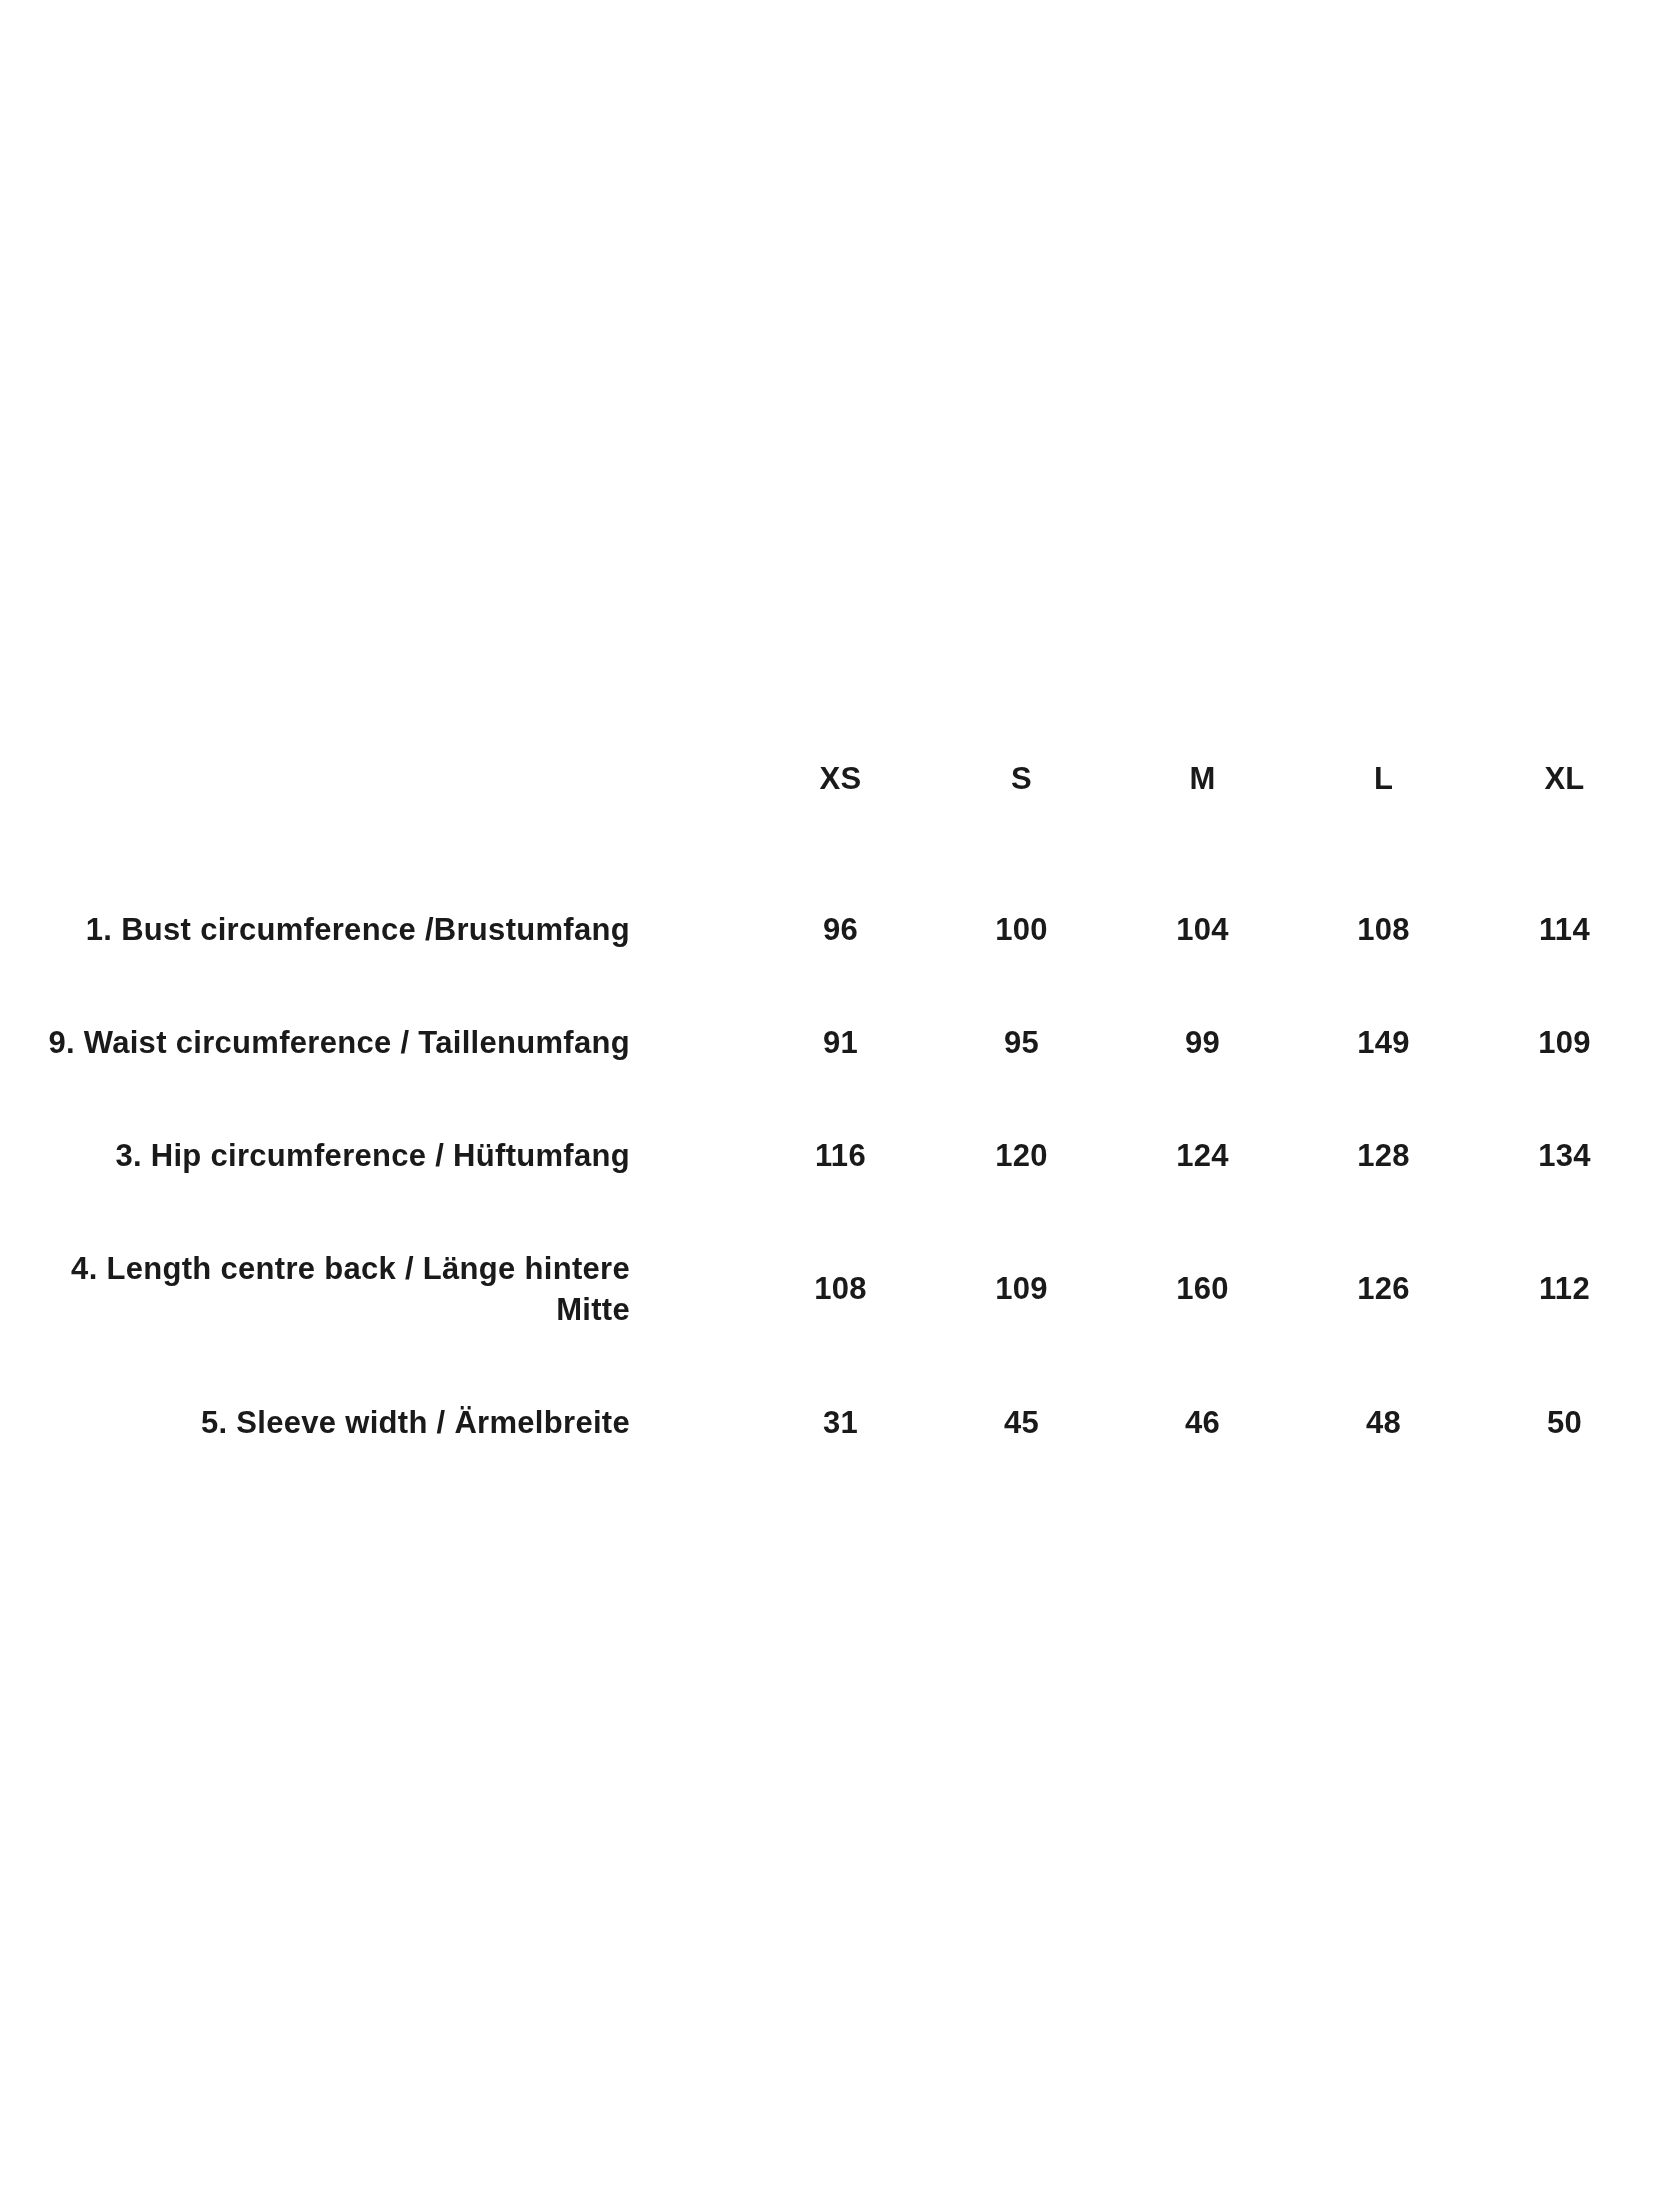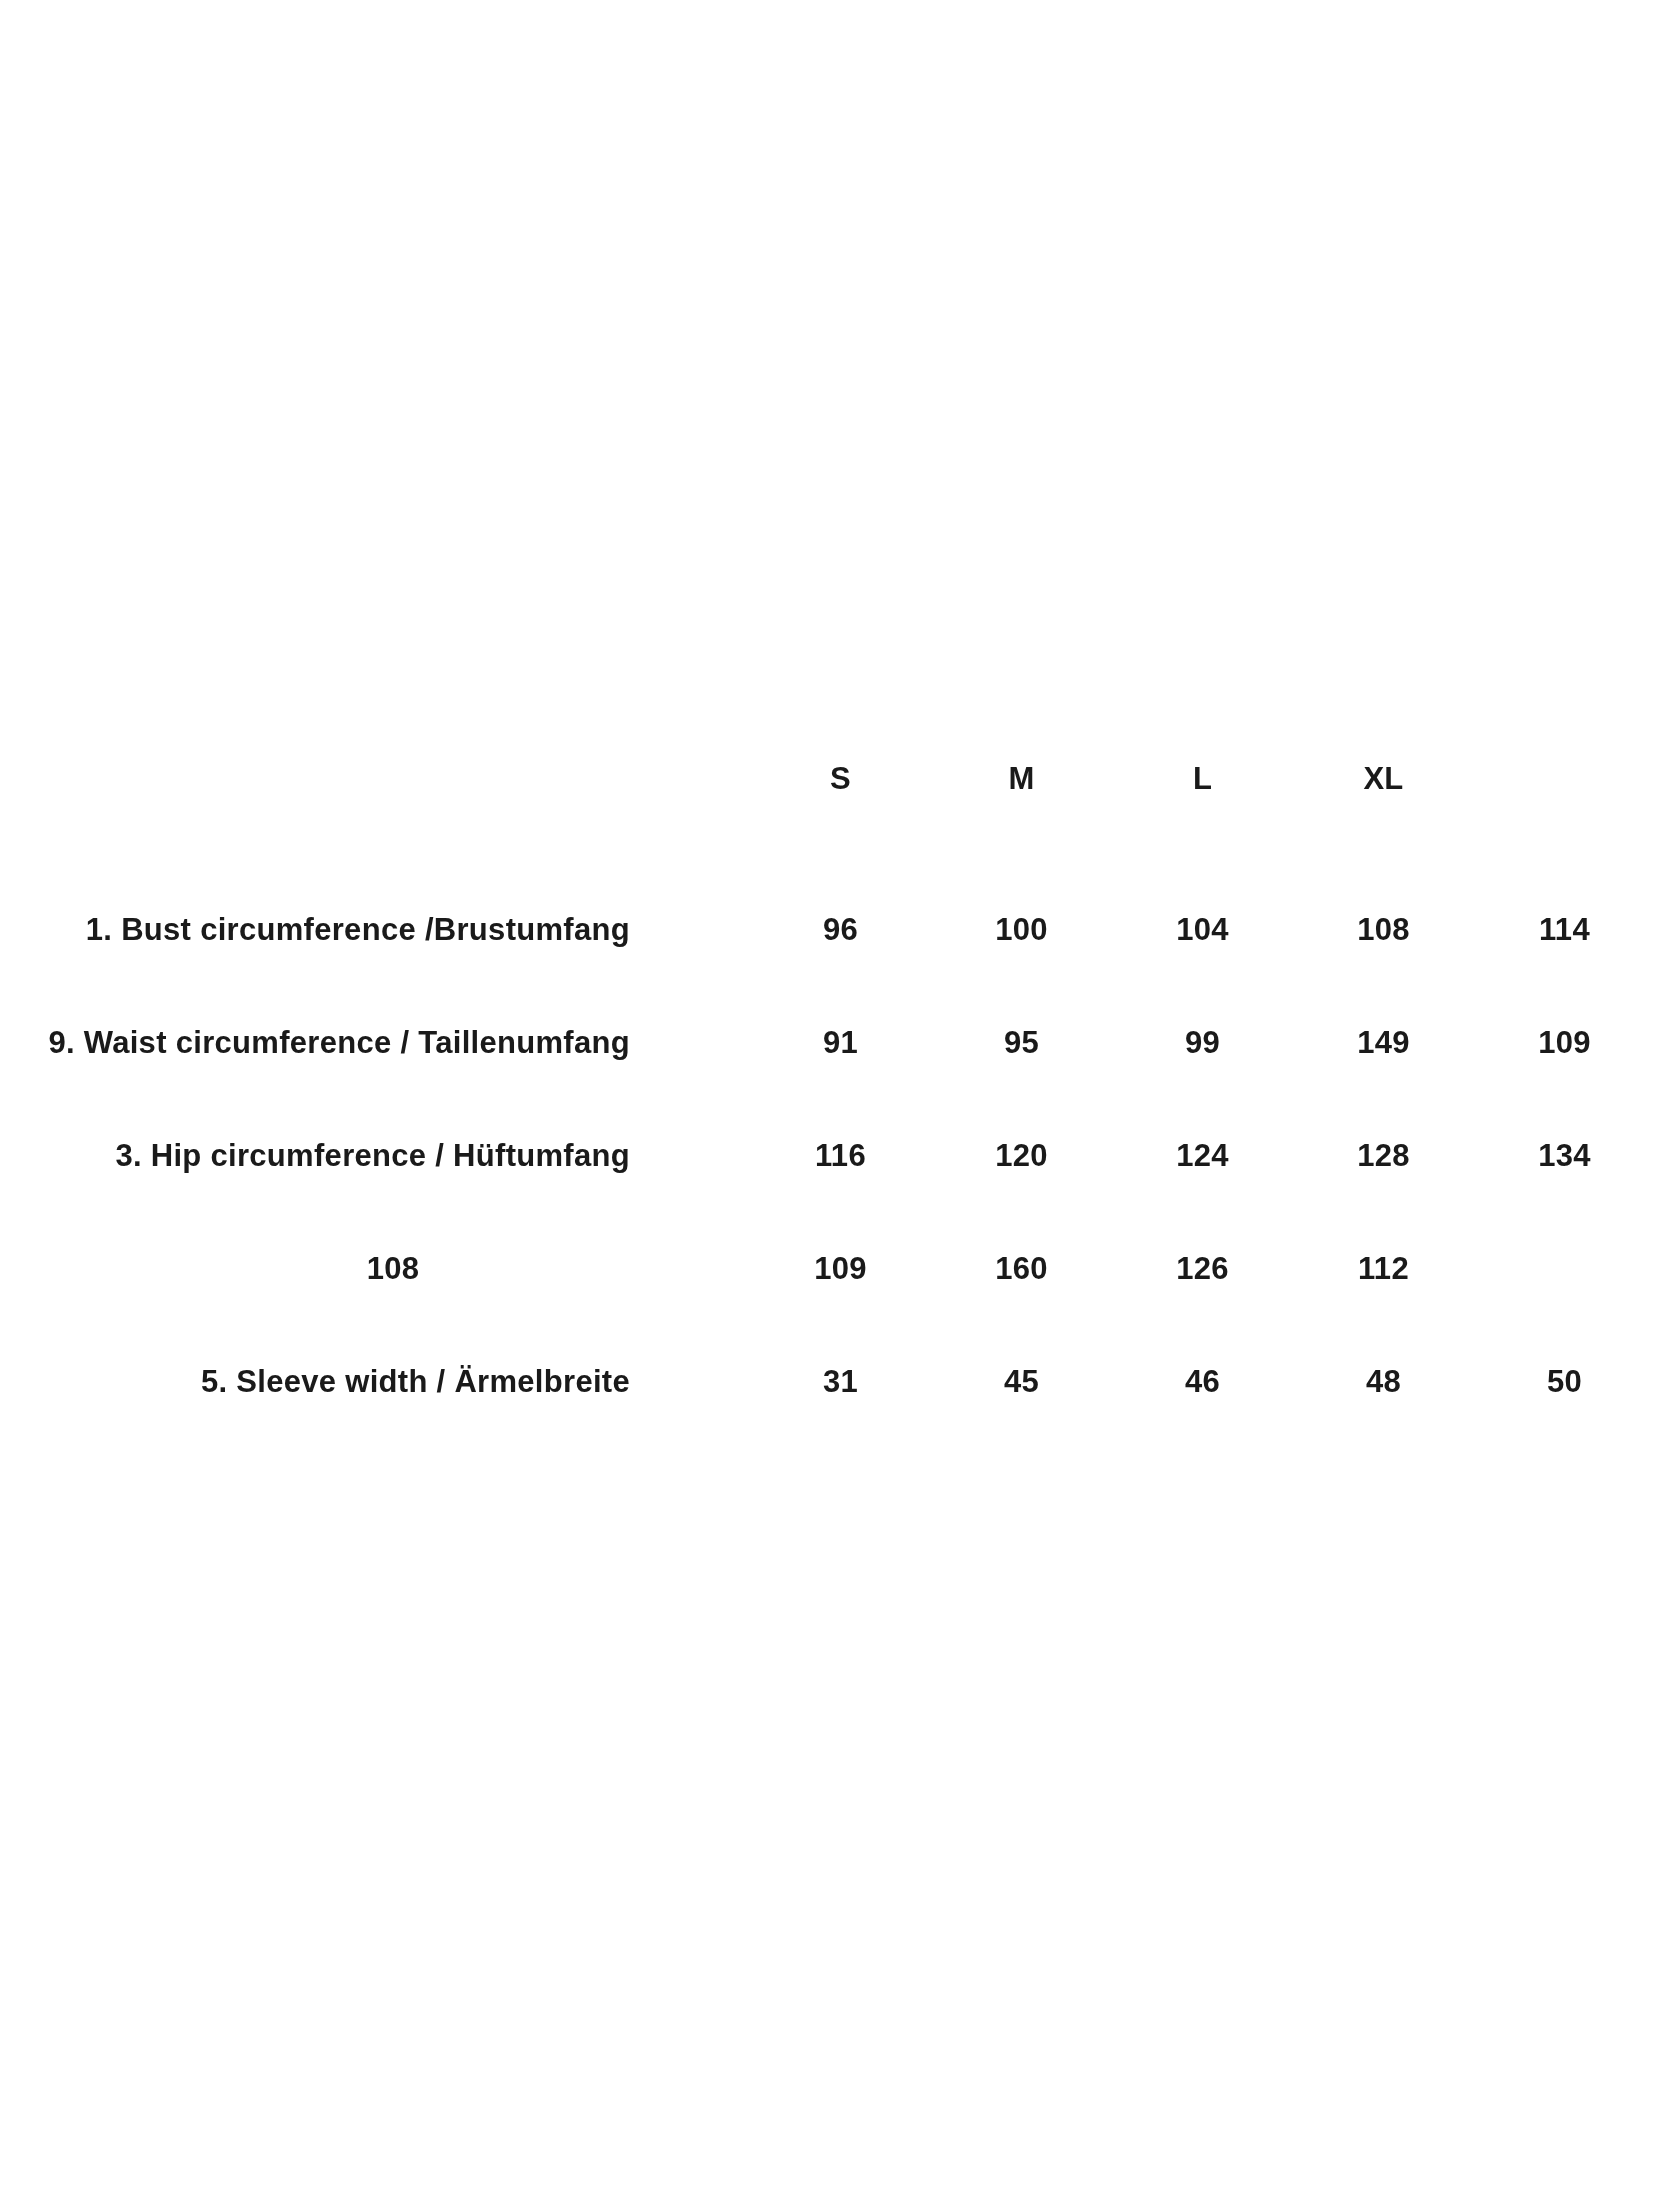--- a/index.html
+++ b/index.html
@@ -49,20 +49,21 @@
     text-align: right;
   }
 </style>
 </head>
 <body>
 
 <div class="size-table">
 
   <div class="row header-row">
     <div class="cell label-cell"></div>
+    <div class="cell value-cell">XS</div>
     <div class="cell value-cell">S</div>
     <div class="cell value-cell">M</div>
     <div class="cell value-cell">L</div>
     <div class="cell value-cell">XL</div>
   </div>
 
   <div class="row data-row">
     <div class="cell label-cell">1. Bust circumference /Brustumfang</div>
     <div class="cell value-cell">96</div>
     <div class="cell value-cell">100</div>
@@ -83,20 +84,21 @@
   <div class="row data-row">
     <div class="cell label-cell">3. Hip circumference / Hüftumfang</div>
     <div class="cell value-cell">116</div>
     <div class="cell value-cell">120</div>
     <div class="cell value-cell">124</div>
     <div class="cell value-cell">128</div>
     <div class="cell value-cell">134</div>
   </div>
 
   <div class="row data-row">
+    <div class="cell label-cell">4. Length centre back / Länge hintere Mitte</div>
     <div class="cell value-cell">108</div>
     <div class="cell value-cell">109</div>
     <div class="cell value-cell">160</div>
     <div class="cell value-cell">126</div>
     <div class="cell value-cell">112</div>
   </div>
 
   <div class="row data-row">
     <div class="cell label-cell">5. Sleeve width / Ärmelbreite</div>
     <div class="cell value-cell">31</div>

